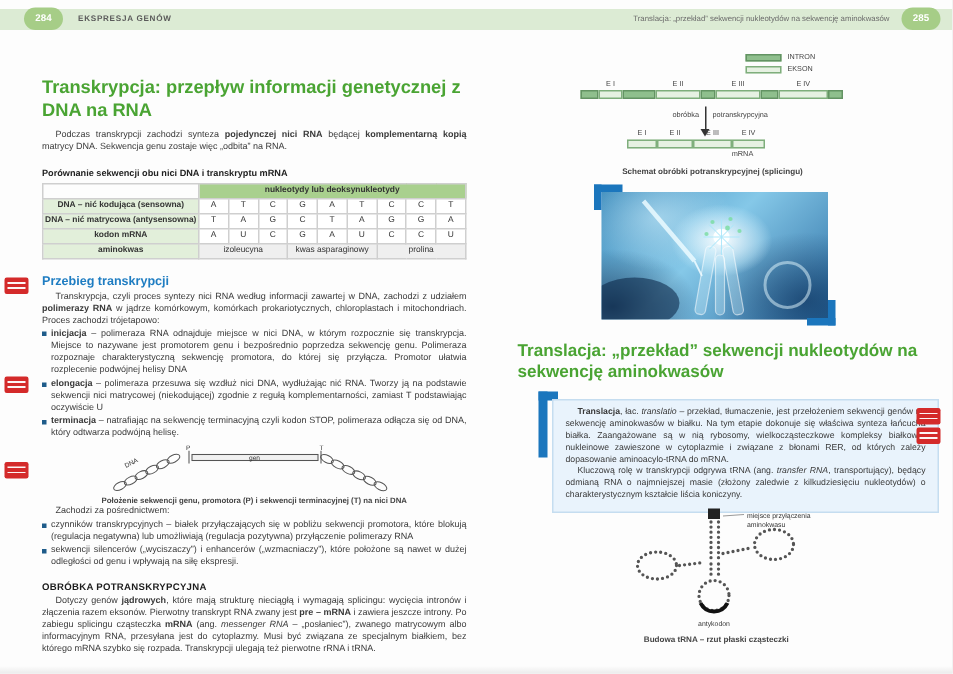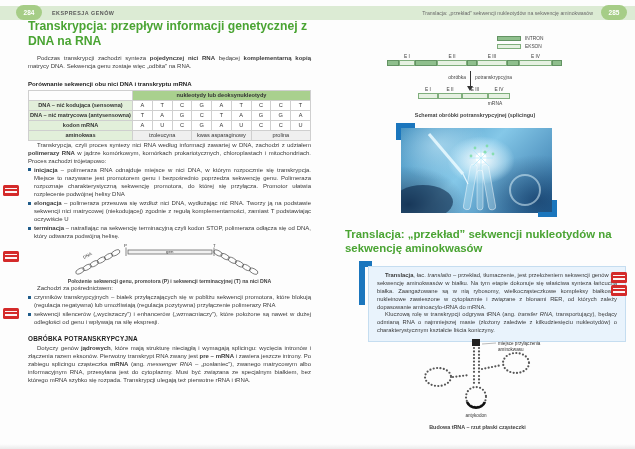--- a/index.html
+++ b/index.html
@@ -13,21 +13,21 @@
   .hbar { position:absolute; left:0; top:6px; width:635px; height:14px; background:#dcebd4; }
   .pagenum { position:absolute; top:5px; width:26px; height:15px; border-radius:9px;
     background:#a6cd87; color:#fff; font-weight:bold; font-size:6.5px;
     display:flex; align-items:center; justify-content:center; }
   .pagenum.left { left:16px; }
   .pagenum.right { right:8px; }
   .htitle-left { position:absolute; left:52px; top:10px; font-size:5.4px; font-weight:bold;
     color:#5a5a5a; letter-spacing:.5px; }
   .htitle-right { position:absolute; right:42px; top:10px; font-size:5.2px; color:#6a6a6a; }
   
-  .lcol { position:absolute; left:28px; top:19px; width:283px; }
+  .lcol { position:absolute; left:28px; top:51px; width:283px; }
   h1.gtitle { font-size:12.2px; line-height:1.22; color:#4aa433; font-weight:bold; margin-bottom:5px; }
   p.body, .bullet, .reg-intro { font-size:6px; line-height:1.34; text-align:justify; color:#3a3a3a; }
   p.indent { text-indent:9px; }
   .b { font-weight:bold; } .i { font-style:italic; }
   .ttl-table { font-size:6.1px; font-weight:bold; margin:10px 0 3px; color:#222; }
   table.seq { border-collapse:collapse; width:283px; table-layout:fixed; }
   table.seq td { border:0.5px solid #cfcfcf; font-size:5.6px; text-align:center; height:10px; color:#333; }
   td.ghead { background:#a9d08e; font-weight:bold; color:#2f4a22; }
   td.glabel { background:#e2efda; font-weight:bold; width:104px; color:#333; }
   td.cell { background:#fff; }
@@ -158,20 +158,21 @@
       </tr>
       <tr>
         <td class="glabel">aminokwas</td>
         <td class="amino" colspan="3">izoleucyna</td>
         <td class="amino" colspan="3">kwas asparaginowy</td>
         <td class="amino" colspan="3">prolina</td>
       </tr>
     </tbody>
       </table>
 
+    <h2 class="bluehead">Przebieg transkrypcji</h2>
     <p class="body indent"><span>Transkrypcja, czyli proces syntezy nici RNA według informacji zawartej w DNA, zachodzi z udziałem </span><span class="b">polimerazy RNA</span><span> w jądrze komórkowym, komórkach prokariotycznych, chloroplastach i mitochondriach. Proces zachodzi trójetapowo:</span></p>
 
     <div class="bullets">
 
         <div class="bullet">
           <span class="bsq"></span>
           <span class="btext"><span class="b">inicjacja</span><span> – polimeraza RNA odnajduje miejsce w nici DNA, w którym rozpocznie się transkrypcja. Miejsce to nazywane jest promotorem genu i bezpośrednio poprzedza sekwencję genu. Polimeraza rozpoznaje charakterystyczną sekwencję promotora, do której się przyłącza. Promotor ułatwia rozplecenie podwójnej helisy DNA</span></span>
         </div>
 
         <div class="bullet">

